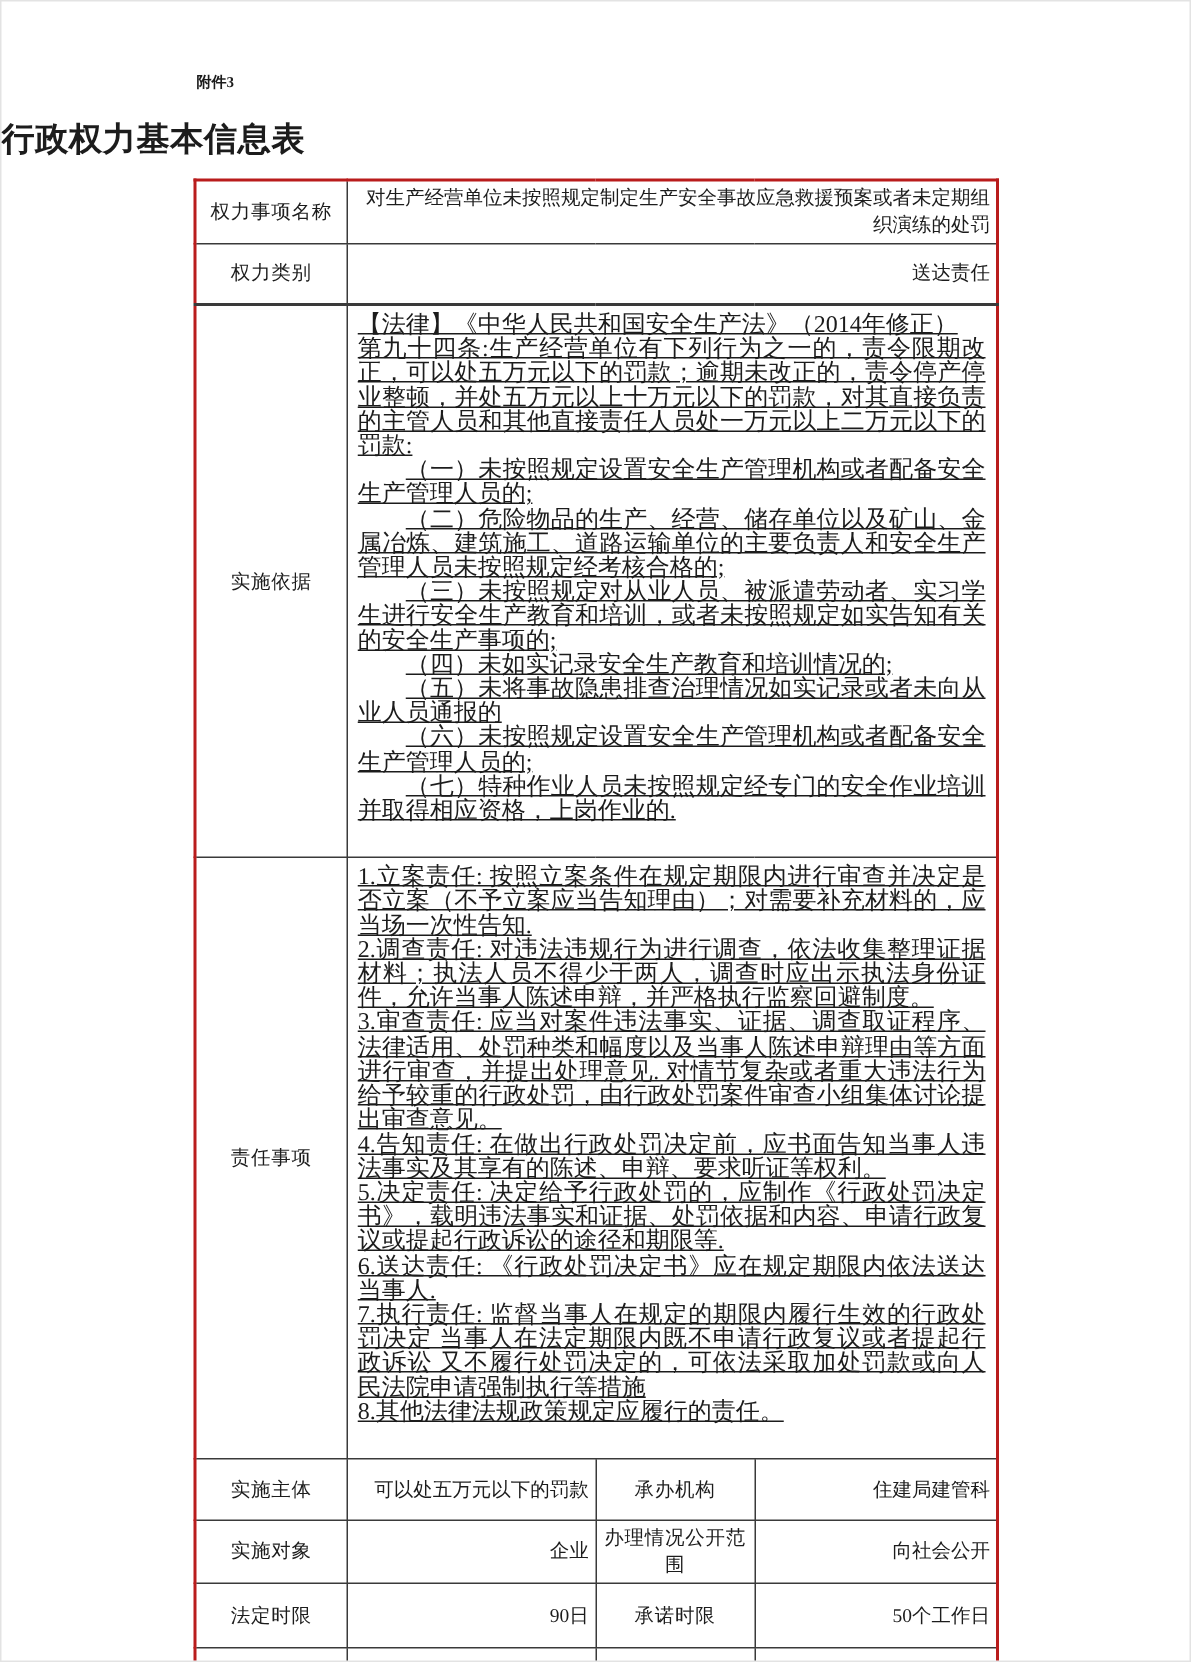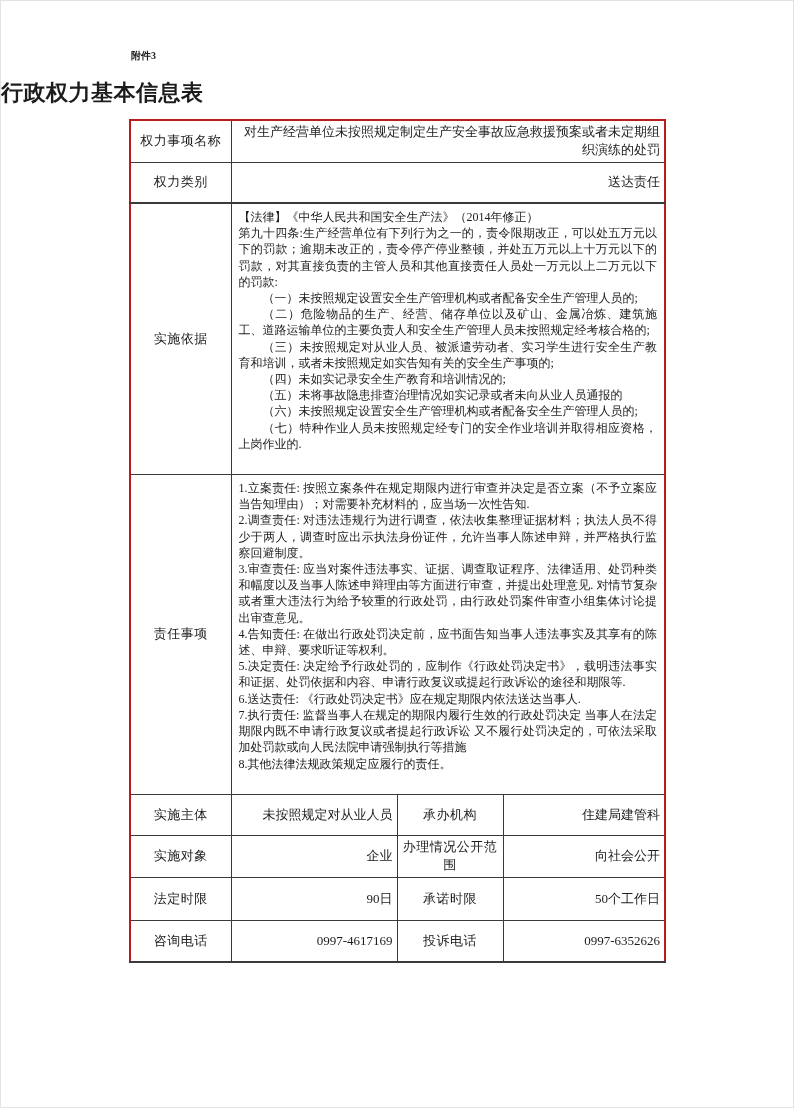--- a/index.html
+++ b/index.html
@@ -43,23 +43,24 @@
     padding:2px 3px;
     letter-spacing:0.5px;
   }
   td.cval{
     text-align:right;
     font-size:13px;
     padding:2px 4px;
   }
   td.content{
     text-align:justify;
-    font-size:12px;
+    font-size:16px;
     padding:5px 7px 22px 7px;
     vertical-align:top;
+    text-decoration:underline;
   }
   td.content p{
     margin:0;
     line-height:16.2px;
   }
   td.content p.ind{ text-indent:2em; }
   tr.h42{height:42px;} tr.h41{height:41px;} tr.h44{height:44px;}
   tr.h43{height:43px;padding-left:41px;}
   tr.thickb td{border-bottom-width:2px;}
 </style>
@@ -113,21 +114,21 @@
       <p>4.告知责任: 在做出行政处罚决定前，应书面告知当事人违法事实及其享有的陈述、申辩、要求听证等权利。</p>
       <p>5.决定责任: 决定给予行政处罚的，应制作《行政处罚决定书》，载明违法事实和证据、处罚依据和内容、申请行政复议或提起行政诉讼的途径和期限等.</p>
       <p>6.送达责任: 《行政处罚决定书》应在规定期限内依法送达当事人.</p>
       <p>7.执行责任: 监督当事人在规定的期限内履行生效的行政处罚决定 当事人在法定期限内既不申请行政复议或者提起行政诉讼 又不履行处罚决定的，可依法采取加处罚款或向人民法院申请强制执行等措施</p>
       <p>8.其他法律法规政策规定应履行的责任。</p>
     </td>
   </tr>
 
   <tr class="h41">
     <td class="lbl">实施主体</td>
-    <td class="cval">未按照规定对从业人员</td>
+    <td class="cval">可以处五万元以下的罚款</td>
     <td class="lbl">承办机构</td>
     <td class="cval">住建局建管科</td>
   </tr>
 
   <tr class="h42">
     <td class="lbl">实施对象</td>
     <td class="cval">企业</td>
     <td class="lbl">办理情况公开范围</td>
     <td class="cval">向社会公开</td>
   </tr>

